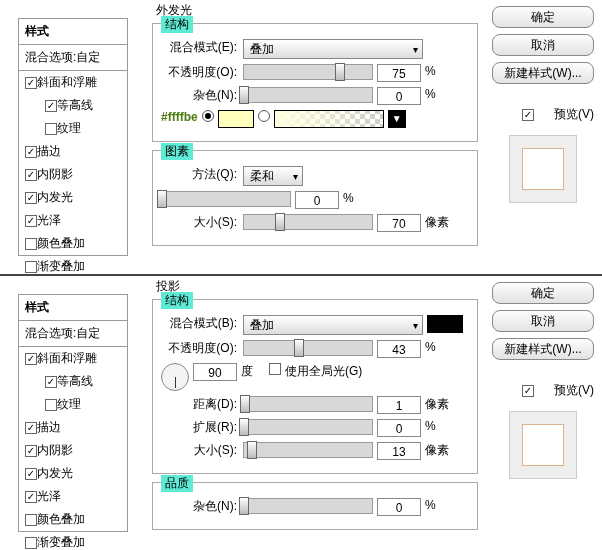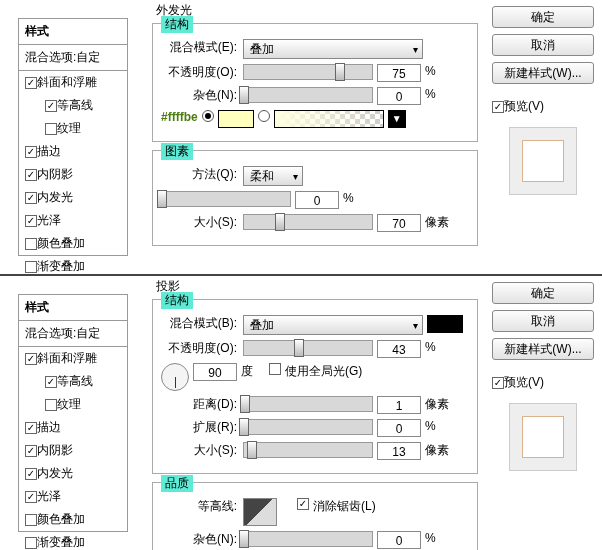--- a/index.html
+++ b/index.html
@@ -27,22 +27,22 @@
 .slider .thumb{position:absolute;top:-2px;width:10px;height:18px;background:linear-gradient(#fff,#bbb);border:1px solid #666;transform:translateX(-50%)}
 .numbox{width:44px;height:18px;border:1px solid #888;background:#fff;text-align:center;line-height:18px}
 .unit{min-width:24px}
 .radio{width:12px;height:12px;border:1px solid #555;border-radius:50%;background:#fff;display:inline-block;position:relative}
 .radio.on::after{content:"";position:absolute;inset:2px;background:#000;border-radius:50%}
 .swatch{width:36px;height:18px;border:1px solid #000}
 .grad{width:110px;height:18px;border:1px solid #000;background:linear-gradient(to right,#ffffe0,rgba(255,255,224,0)),repeating-conic-gradient(#ccc 0 25%,#fff 0 50%) 0/10px 10px}
 .dd{width:18px;height:18px;border:1px solid #000;background:#000;color:#fff;text-align:center;line-height:16px;font-size:10px}
 .hex{color:#4d7c0f;font-weight:bold}
 .right{width:118px;padding:6px 8px;display:flex;flex-direction:column;align-items:stretch;gap:6px}
-.btn{height:22px;border:1px solid #888;background:linear-gradient(#fdfdfd,#e3e3e3);text-align:center;line-height:20px;border-radius:3px}
-.preview-cb{display:flex;align-items:center;gap:0;justify-content:flex-start;margin-top:8px}
+.btn{height:22px;border:1px solid #888;background:linear-gradient(#fdfdfd,#e3e3e3);text-align:center;line-height:20px;border-radius:8px}
+.preview-cb{display:flex;align-items:center;gap:20px;justify-content:flex-end;margin-top:16px}
 .preview{width:68px;height:68px;margin:6px auto;background:#eee;border:1px solid #ccc;position:relative}
 .preview::after{content:"";position:absolute;inset:12px;border:1px solid #d9b38c;background:#fff}
 .angle-dial{width:28px;height:28px;border:1px solid #888;border-radius:50%;position:relative;background:#f4f4f4}
 .angle-dial::after{content:"";position:absolute;left:50%;top:50%;width:1px;height:11px;background:#333;transform-origin:top;transform:rotate(0deg)}
 .colorchip{width:36px;height:18px;border:1px solid #000;background:#000}
 .contour{width:34px;height:28px;border:1px solid #888;background:linear-gradient(135deg,#444 0 50%,#ddd 50% 100%)}
 </style>
 </head>
 <body>
 
@@ -264,27 +264,20 @@
               <span class="thumb" style="left: 6%;"></span>
             </span>
         <span class="numbox">13</span>
         <span class="unit">像素</span>
       </div>
     </div>
 
     <div class="fieldset">
       <div class="legend">品质</div>
       <div class="row">
-        <span class="label">等高线:</span>
-        <span class="contour"></span>
-        <span style="width:12px"></span>
-        <span class="cb checked"></span>
-        <span>消除锯齿(L)</span>
-      </div>
-      <div class="row">
         <span class="label">杂色(N):</span>
         <span class="slider">
               <span class="thumb" style="left: 0%;"></span>
             </span>
         <span class="numbox">0</span>
         <span class="unit">%</span>
       </div>
     </div>
   </div>
 

